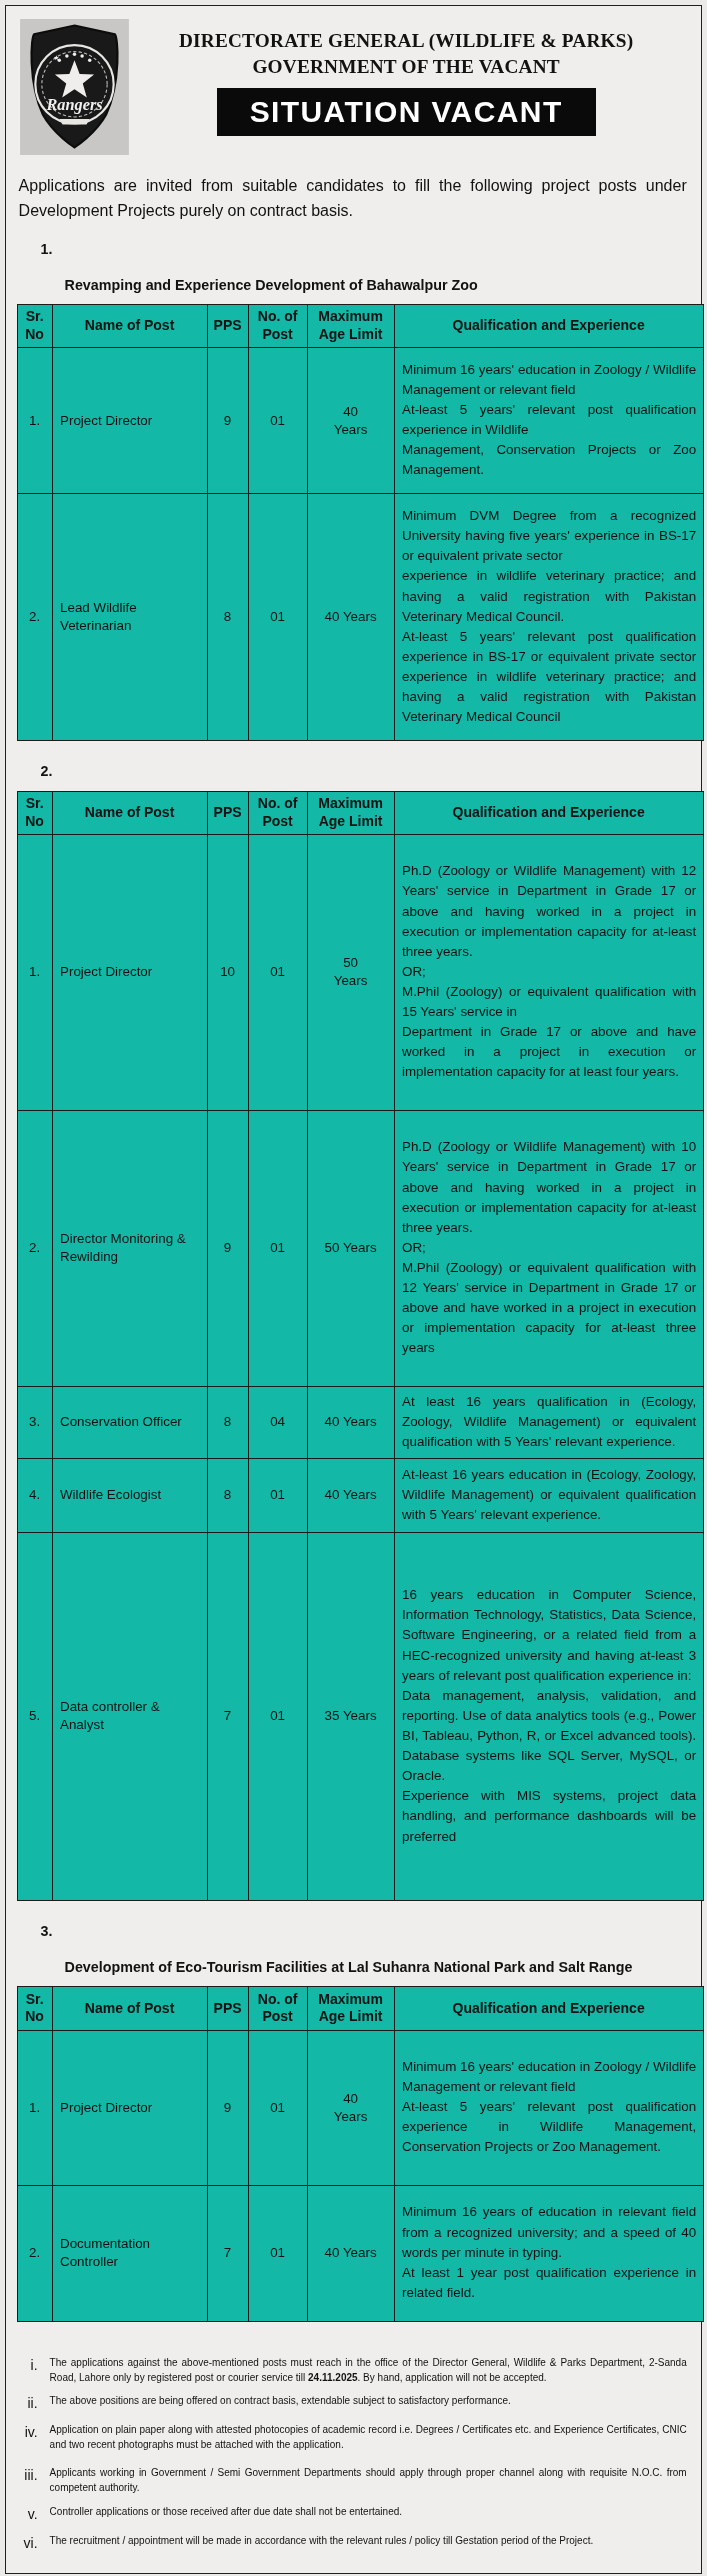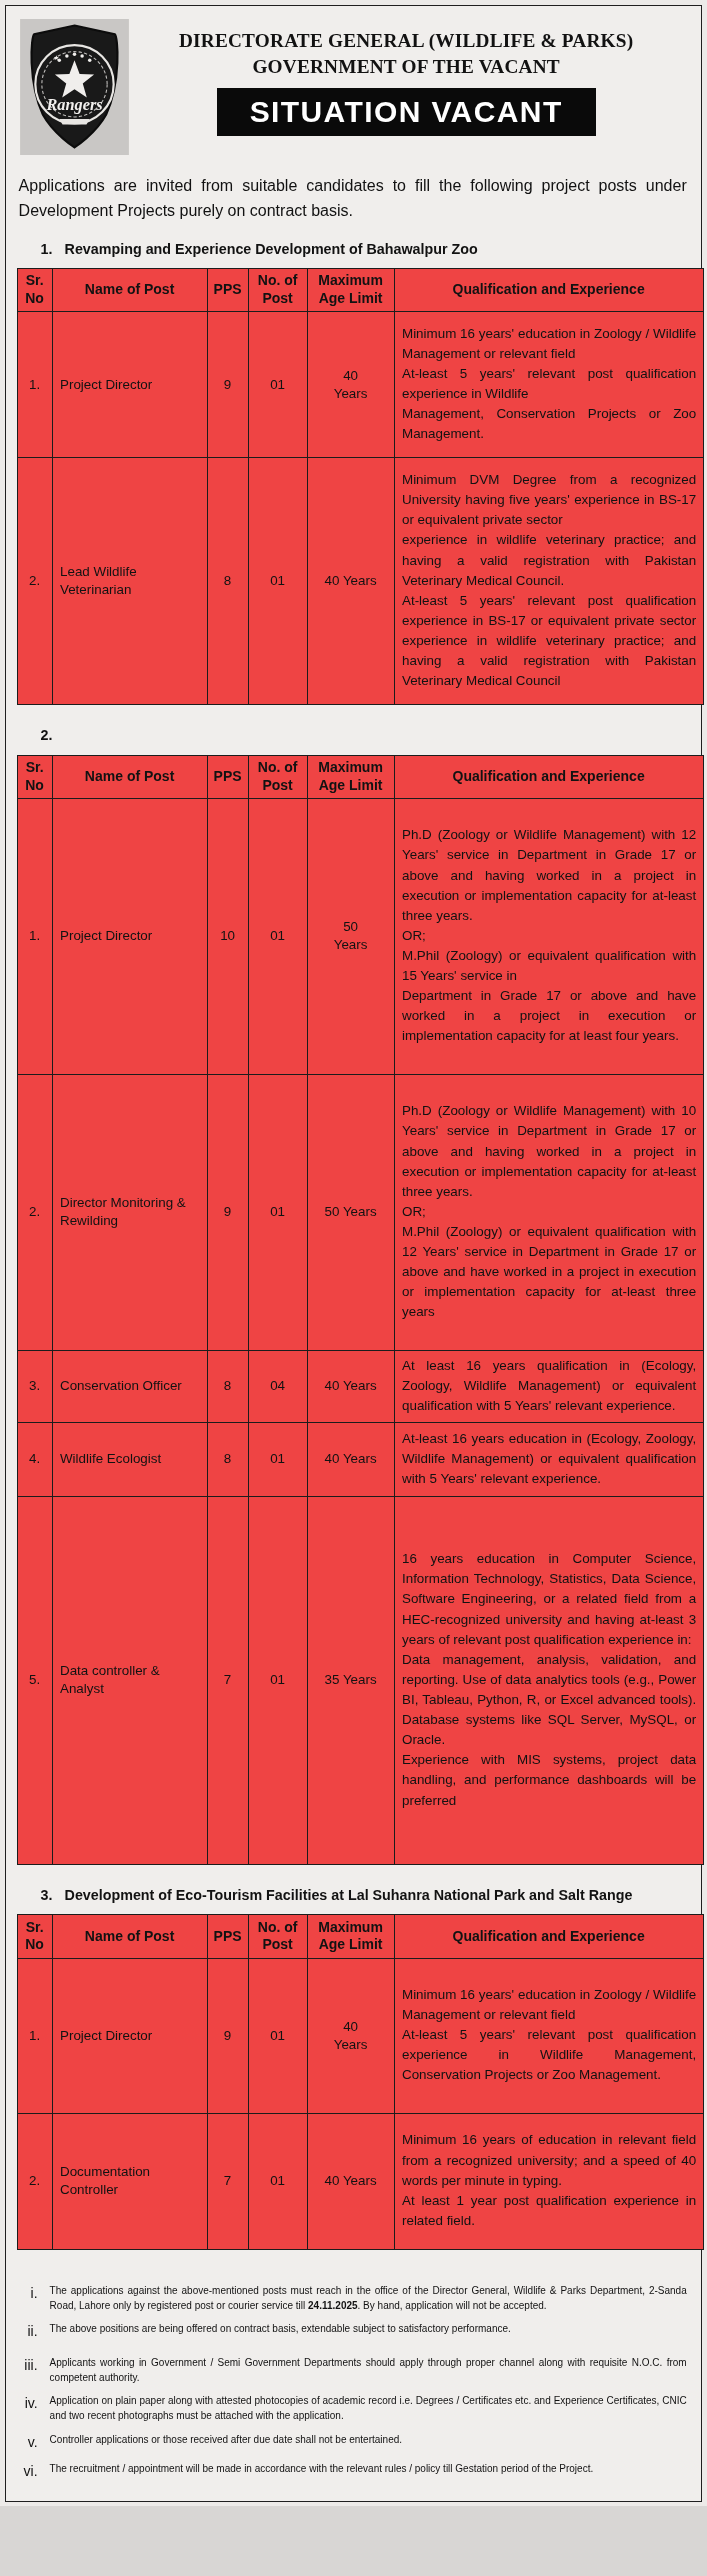--- a/index.html
+++ b/index.html
@@ -43,28 +43,28 @@
   }
   
   .section-heading {
     display: flex;
     font-weight: bold;
     font-size: 14.3px;
     line-height: 1.4;
     padding: 11px 14.7px 5.5px 35px;
   }
   .section-num { flex: 0 0 24px; }
-  .section-title { max-width: 571px; }
+  .section-title { max-width: 571px; margin-top: 36px; }
   
   table.posts {
     border-collapse: collapse;
     table-layout: fixed;
     width: 685px;
     margin: 3.7px 11px 9.2px 11px;
-    background: #ef4444;
+    background: #14b8a6;
   }
   table.posts th, table.posts td {
     border: 1.8px solid #1c1c1c;
     vertical-align: middle;
     font-size: 13.4px;
   }
   table.posts th {
     font-weight: bold;
     font-size: 14px;
     text-align: center;
@@ -287,29 +287,29 @@
 
     <div class="notes">
       <div class="note">
         <div class="note-num">i.</div>
         <div class="note-text"><span>The applications against the above-mentioned posts must reach in the office of the Director General, Wildlife &amp; Parks Department, 2-Sanda Road, Lahore only by registered post or courier service till </span><b>24.11.2025</b><span>. By hand, application will not be accepted.</span></div>
       </div>
       <div class="note">
         <div class="note-num">ii.</div>
         <div class="note-text">The above positions are being offered on contract basis, extendable subject to satisfactory performance.</div>
       </div>
+      <div class="note">
+        <div class="note-num">iv.</div>
+        <div class="note-text">Application on plain paper along with attested photocopies of academic record i.e. Degrees / Certificates etc. and Experience Certificates, CNIC and two recent photographs must be attached with the application.</div>
+      </div>
       <div class="note" style="margin-top:13px">
         <div class="note-num">iii.</div>
         <div class="note-text">Applicants working in Government / Semi Government Departments should apply through proper channel along with requisite N.O.C. from competent authority.</div>
       </div>
       <div class="note">
-        <div class="note-num">iv.</div>
-        <div class="note-text">Application on plain paper along with attested photocopies of academic record i.e. Degrees / Certificates etc. and Experience Certificates, CNIC and two recent photographs must be attached with the application.</div>
-      </div>
-      <div class="note">
         <div class="note-num">v.</div>
         <div class="note-text">Controller applications or those received after due date shall not be entertained.</div>
       </div>
       <div class="note">
         <div class="note-num">vi.</div>
         <div class="note-text">The recruitment / appointment will be made in accordance with the relevant rules / policy till Gestation period of the Project.</div>
       </div>
 
     </div>
 

